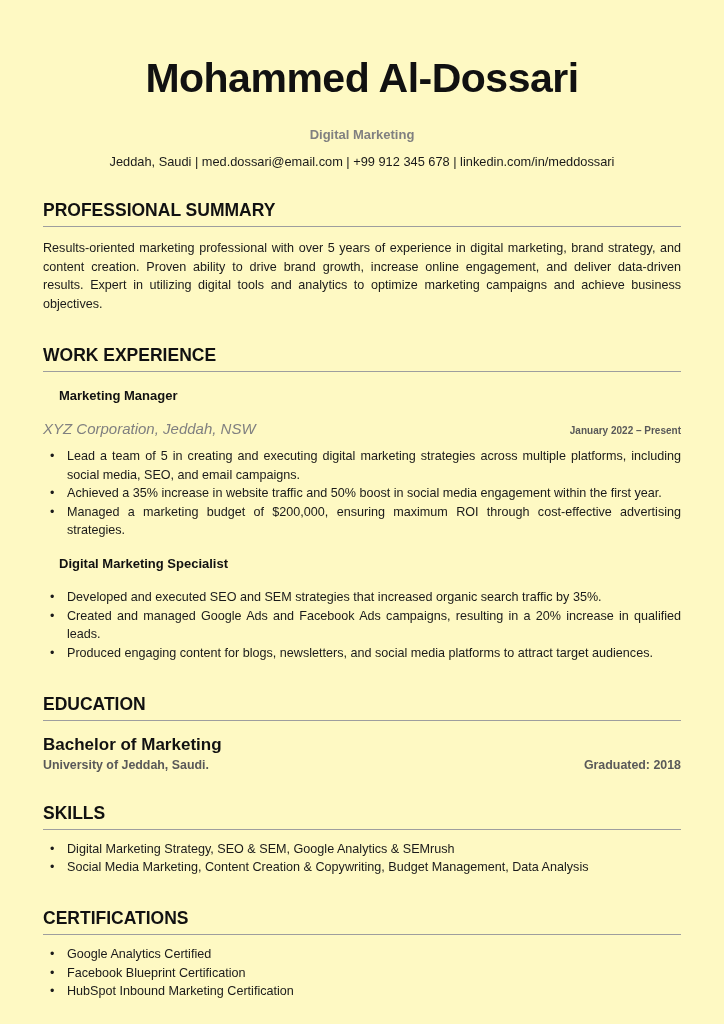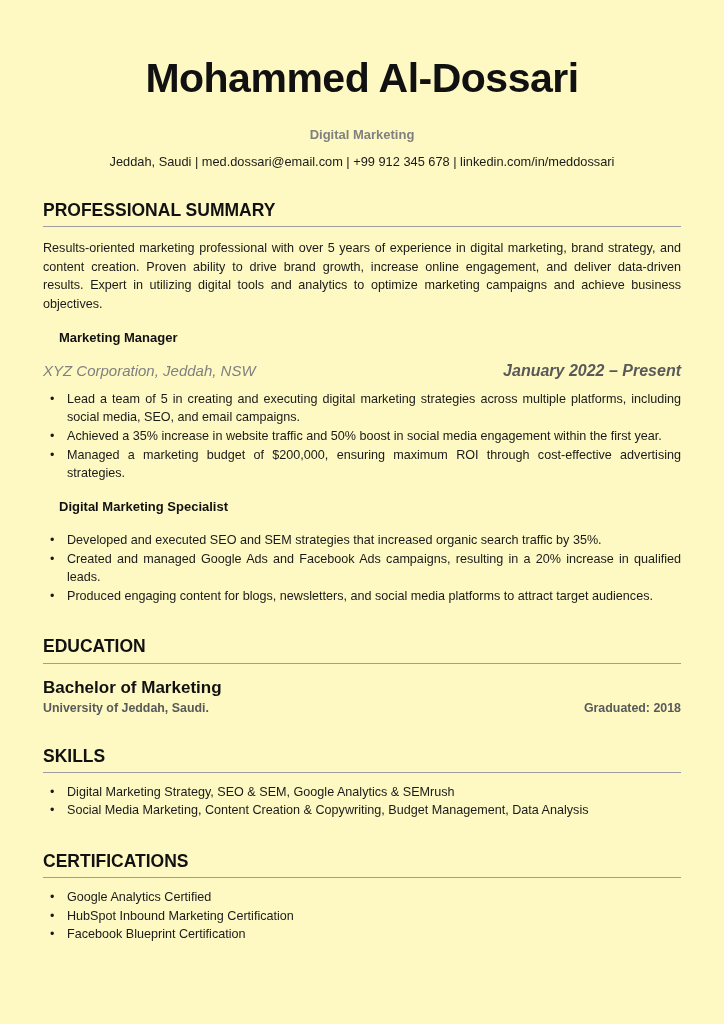--- a/index.html
+++ b/index.html
@@ -74,25 +74,24 @@
     justify-content: space-between;
     align-items: baseline;
     margin-top: 2px;
   }
   .job-company {
     font-size: 15px;
     font-style: italic;
     color: #808080;
   }
   .job-dates {
-    font-size: 16px;
+    font-size: 10px;
     font-weight: 700;
     color: #595959;
     white-space: nowrap;
-    font-style: italic;
   }
 
   ul.bullets {
     margin: 10px 0 0 0;
     padding: 0 0 0 24px;
     list-style: none;
   }
   ul.bullets li {
     position: relative;
     font-size: 12.6px;
@@ -142,20 +141,21 @@
 
 <div class="page">
 
   <h1 class="name">Mohammed Al-Dossari</h1>
   <p class="subtitle">Digital Marketing</p>
   <p class="contact">Jeddah, Saudi | med.dossari@email.com | +99 912 345 678 | linkedin.com/in/meddossari</p>
 
   <h2 class="section-heading">PROFESSIONAL SUMMARY</h2>
   <p class="summary-text">Results-oriented marketing professional with over 5 years of experience in digital marketing, brand strategy, and content creation. Proven ability to drive brand growth, increase online engagement, and deliver data-driven results. Expert in utilizing digital tools and analytics to optimize marketing campaigns and achieve business objectives.</p>
 
+  <h2 class="section-heading">WORK EXPERIENCE</h2>
 
   <div class="job">
     <p class="job-title">Marketing Manager</p>
     <div class="job-meta-row">
       <span class="job-company">XYZ Corporation, Jeddah, NSW</span>
       <span class="job-dates">January 2022 – Present</span>
     </div>
     <ul class="bullets">
       <li>Lead a team of 5 in creating and executing digital marketing strategies across multiple platforms, including social media, SEO, and email campaigns.</li>
       <li>Achieved a 35% increase in website traffic and 50% boost in social media engagement within the first year.</li>
@@ -181,17 +181,17 @@
 
   <h2 class="section-heading">SKILLS</h2>
   <ul class="bullets no-justify">
     <li>Digital Marketing Strategy, SEO &amp; SEM, Google Analytics &amp; SEMrush</li>
     <li>Social Media Marketing, Content Creation &amp; Copywriting, Budget Management, Data Analysis</li>
   </ul>
 
   <h2 class="section-heading">CERTIFICATIONS</h2>
   <ul class="bullets no-justify">
     <li>Google Analytics Certified</li>
+    <li>Facebook Blueprint Certification</li>
     <li>HubSpot Inbound Marketing Certification</li>
-    <li>Facebook Blueprint Certification</li>
   </ul>
 
 </div>
 
 </body></html>

